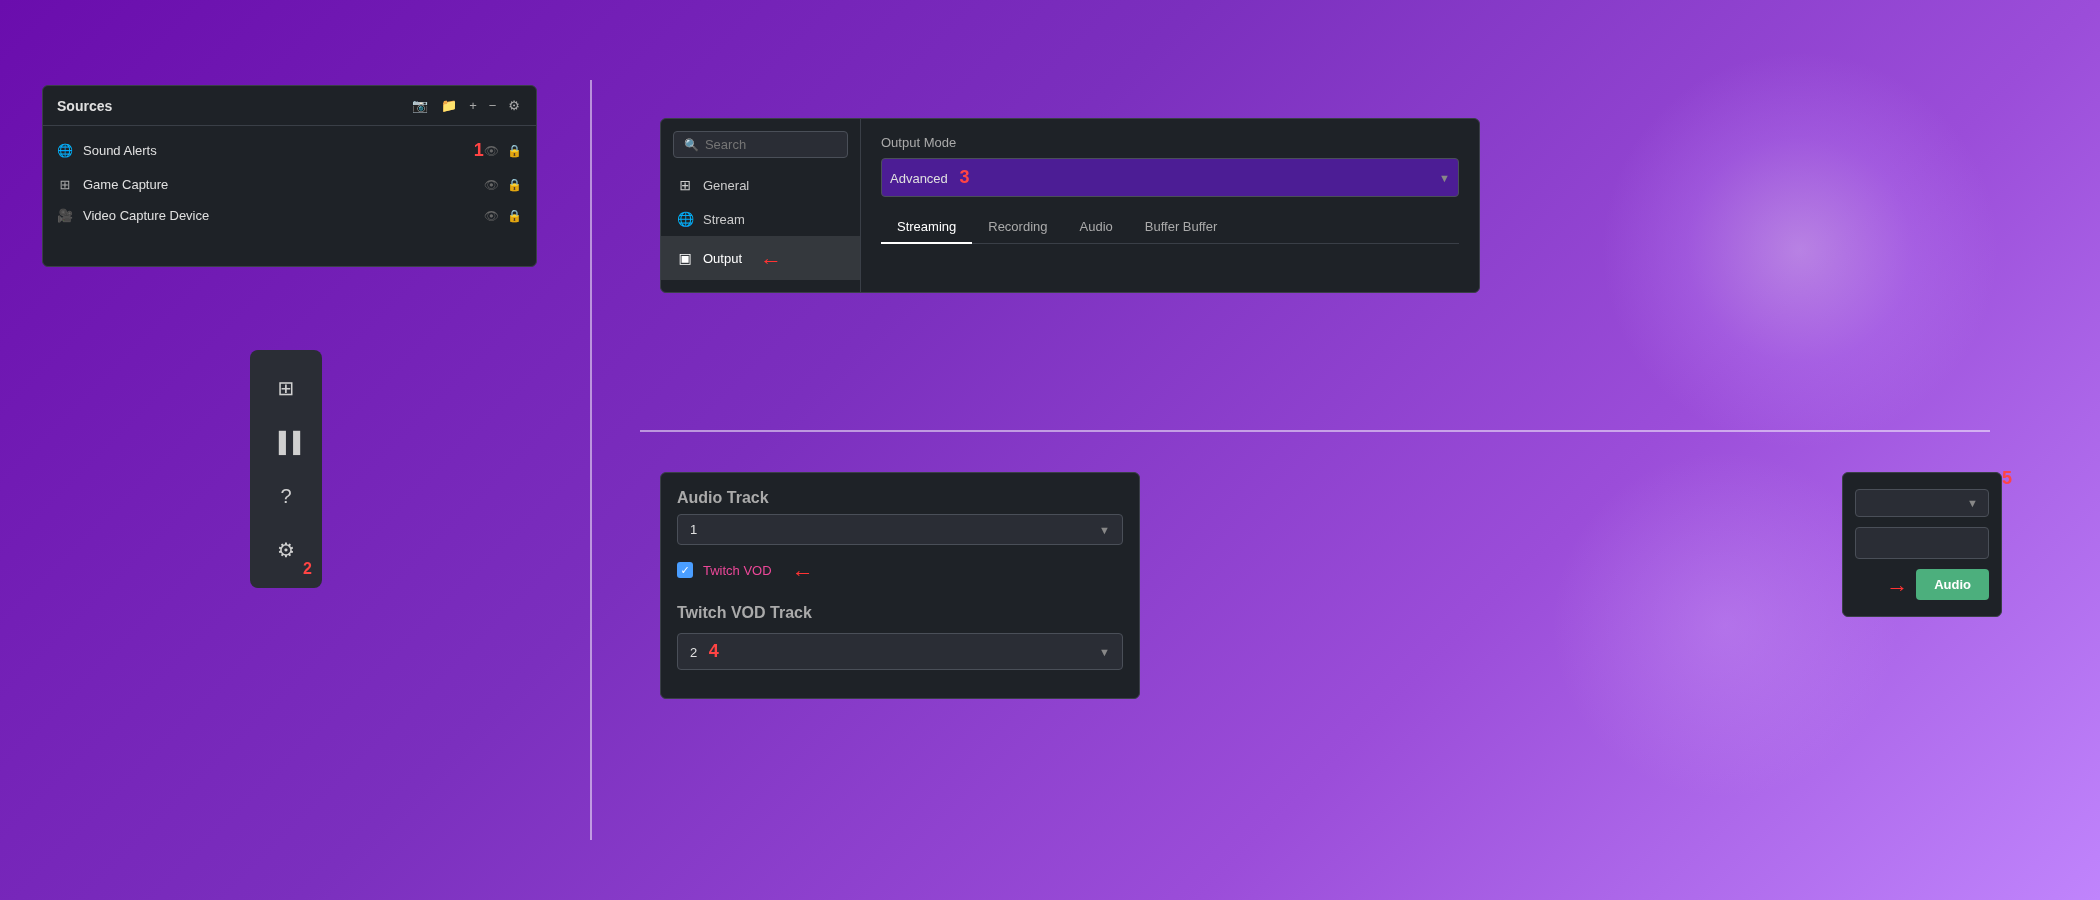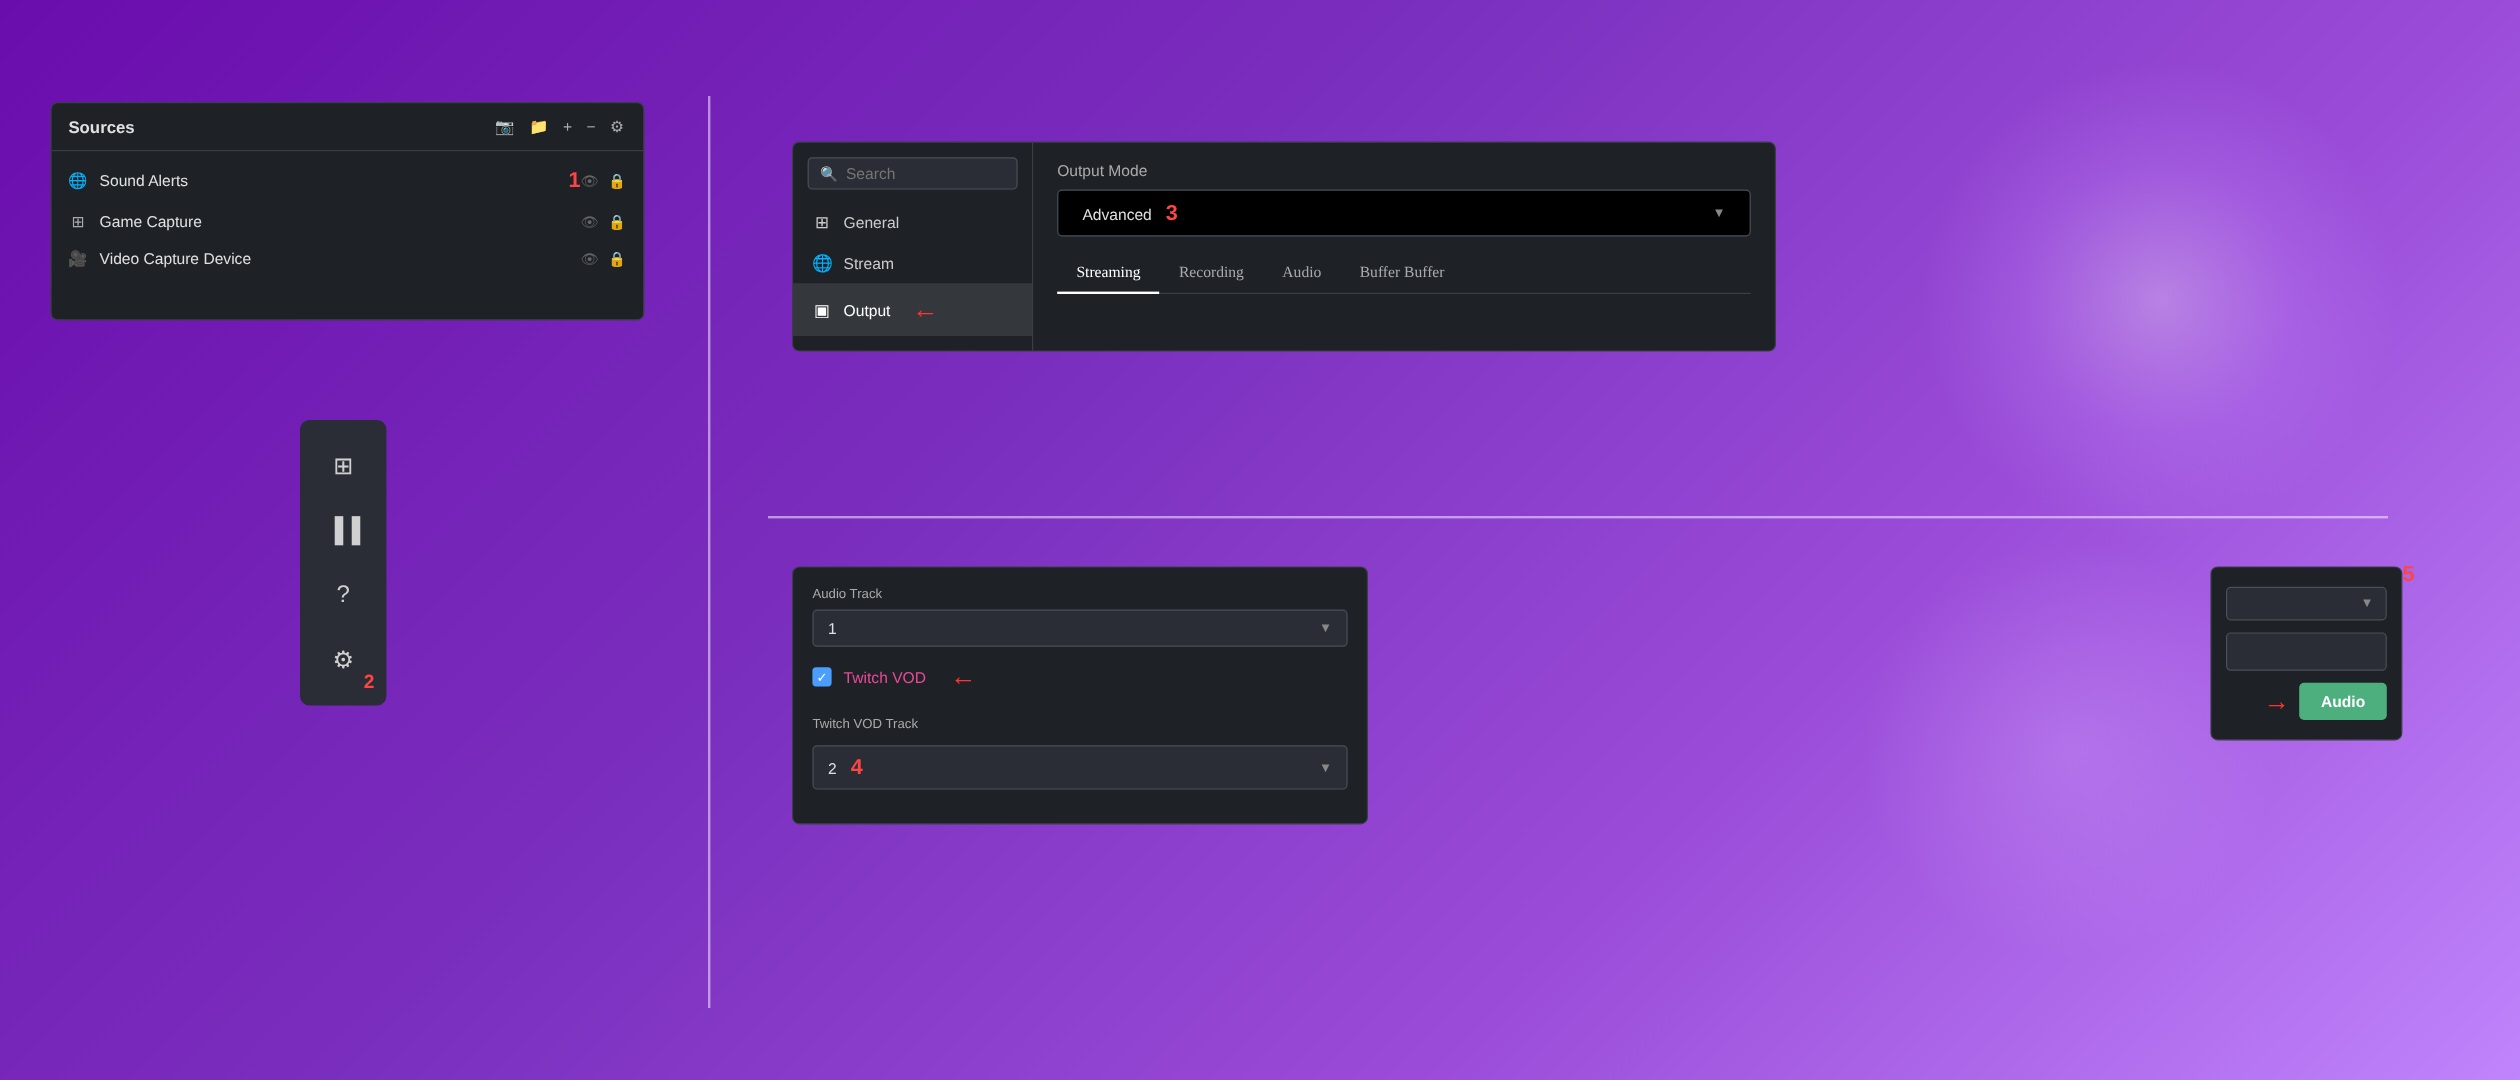--- a/index.html
+++ b/index.html
@@ -231,28 +231,27 @@
     }
     .output-mode-label {
       color: #aaa;
       font-size: 13px;
       margin-bottom: 8px;
     }
     .select-dropdown {
       display: flex;
       align-items: center;
       justify-content: space-between;
-      background: #000000;
+      background: #4c1d95;
       border: 1px solid #4a4f58;
       border-radius: 4px;
-      padding: 8px 20px;
+      padding: 8px 8px;
       cursor: pointer;
       margin-bottom: 14px;
       width: 100%;
-      text-decoration: underline;
     }
     .select-value {
       color: #e0e0e0;
       font-size: 13px;
     }
     .select-arrow {
       color: #888;
       font-size: 11px;
     }
     .step-badge-inline {
@@ -266,42 +265,42 @@
       gap: 0;
       border-bottom: 1px solid #3a3f47;
     }
     .tab-item {
       padding: 8px 16px;
       color: #aaa;
       font-size: 13px;
       cursor: pointer;
       border-bottom: 2px solid transparent;
       margin-bottom: -1px;
-      font-family: Liberation Serif, serif;
     }
     .tab-item.active {
       color: #fff;
       border-bottom: 2px solid #fff;
     }
 
     
     .audio-panel {
       position: absolute;
       left: 660px;
       top: 472px;
       width: 480px;
       background: #1e2227;
       border-radius: 6px;
       border: 1px solid #3a3f47;
       padding: 16px;
     }
     .panel-label {
       color: #aaa;
-      font-size: 11px;
+      font-size: 16px;
       margin-bottom: 7px;
+      font-weight: bold;
     }
     .dropdown-row {
       display: flex;
       align-items: center;
       justify-content: space-between;
       background: #2a2d35;
       border: 1px solid #4a4f58;
       border-radius: 4px;
       padding: 7px 12px;
       cursor: pointer;

